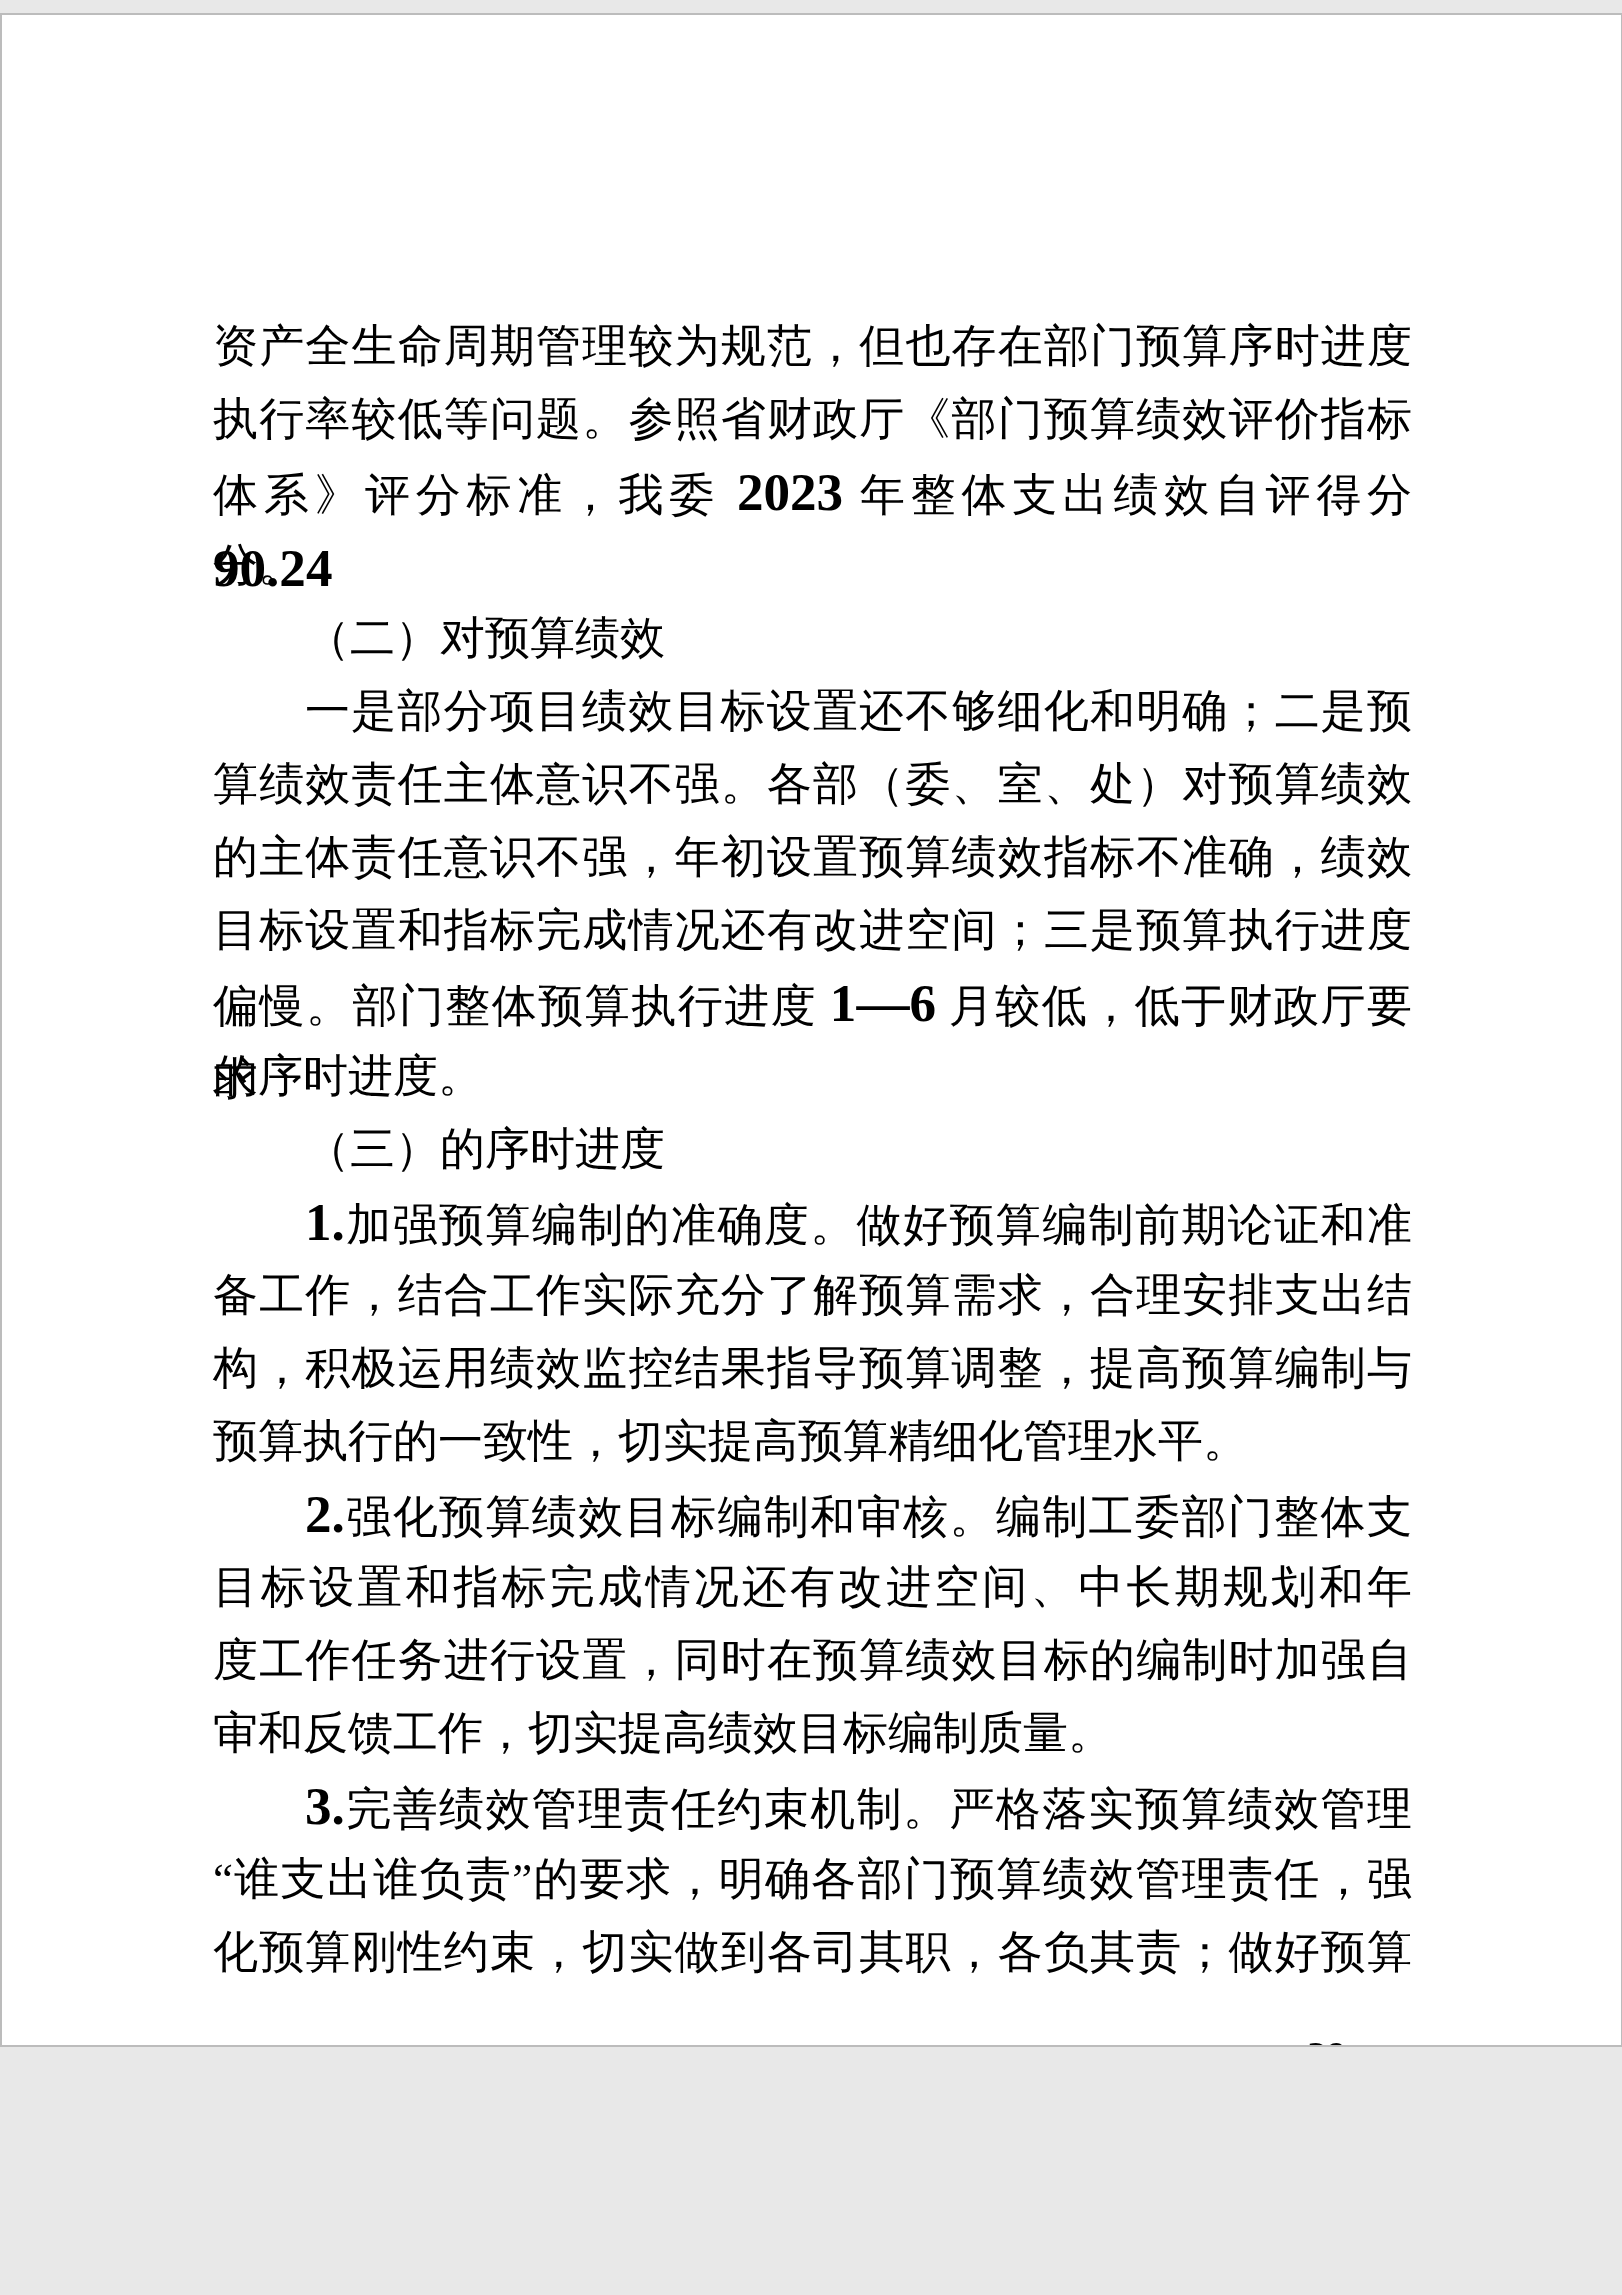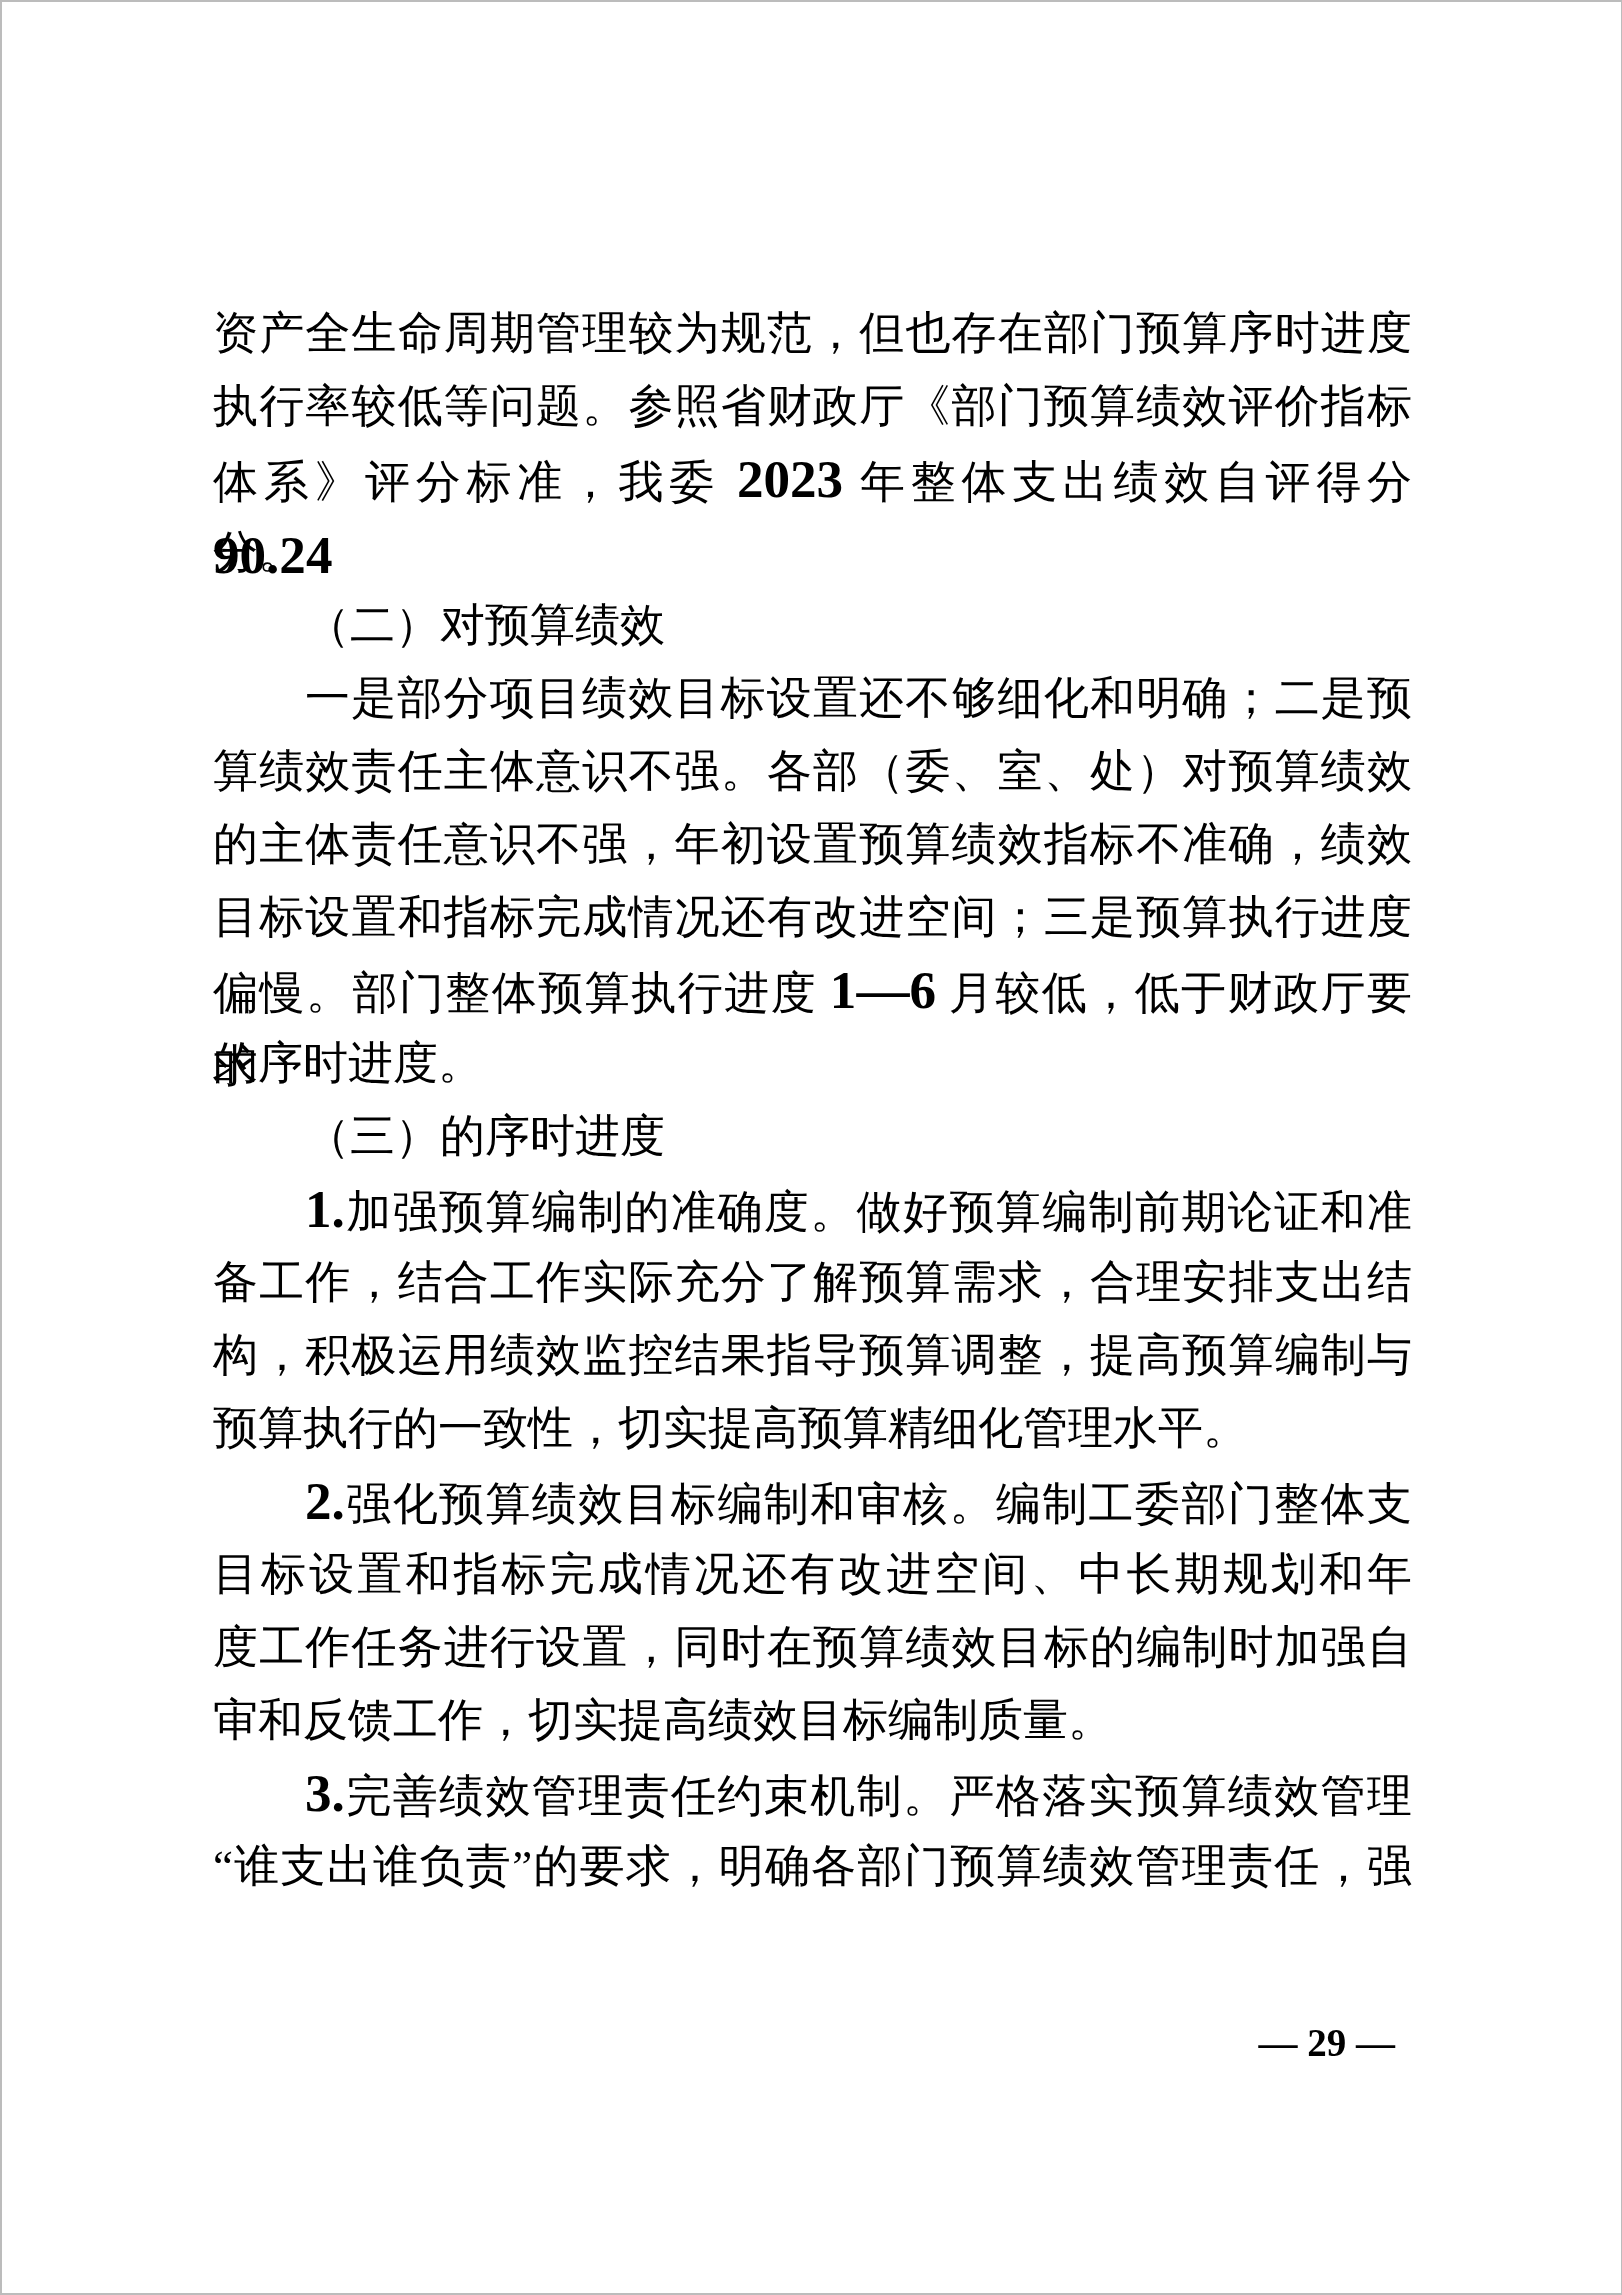--- a/index.html
+++ b/index.html
@@ -3,22 +3,22 @@
 <meta charset="utf-8">
 <style>
   html, body {
     margin: 0;
     padding: 0;
     background: #e8e8e8;
   }
   .page {
     position: relative;
     width: 1623px;
-    height: 2295px;
-    margin: 0 auto;
+    height: 2034px;
+    margin: 13px auto;
     background: #ffffff;
     box-sizing: border-box;
     border: 2.4px solid #bcbcbc;
     overflow: hidden;
     font-family: "Liberation Serif", "DejaVu Serif", serif;
     color: #000000;
   }
   .content {
     position: absolute;
     left: 211px;
@@ -81,18 +81,19 @@
       <div class="line fill indent"><b class="num">1.</b>加强预算编制的准确度。做好预算编制前期论证和准</div>
       <div class="line fill">备工作，结合工作实际充分了解预算需求，合理安排支出结</div>
       <div class="line fill">构，积极运用绩效监控结果指导预算调整，提高预算编制与</div>
       <div class="line">预算执行的一致性，切实提高预算精细化管理水平。</div>
       <div class="line fill indent"><b class="num">2.</b>强化预算绩效目标编制和审核。编制工委部门整体支</div>
       <div class="line fill">目标设置和指标完成情况还有改进空间、中长期规划和年</div>
       <div class="line fill">度工作任务进行设置，同时在预算绩效目标的编制时加强自</div>
       <div class="line">审和反馈工作，切实提高绩效目标编制质量。</div>
       <div class="line fill indent"><b class="num">3.</b>完善绩效管理责任约束机制。严格落实预算绩效管理</div>
       <div class="line fill">“谁支出谁负责”的要求，明确各部门预算绩效管理责任，强</div>
+      <div class="line fill">化预算刚性约束，切实做到各司其职，各负其责；做好预算</div>
     </div>
   <div class="footer">
     <span>— 29 —</span>
   </div>
 </div>
 
 
 </body></html>

